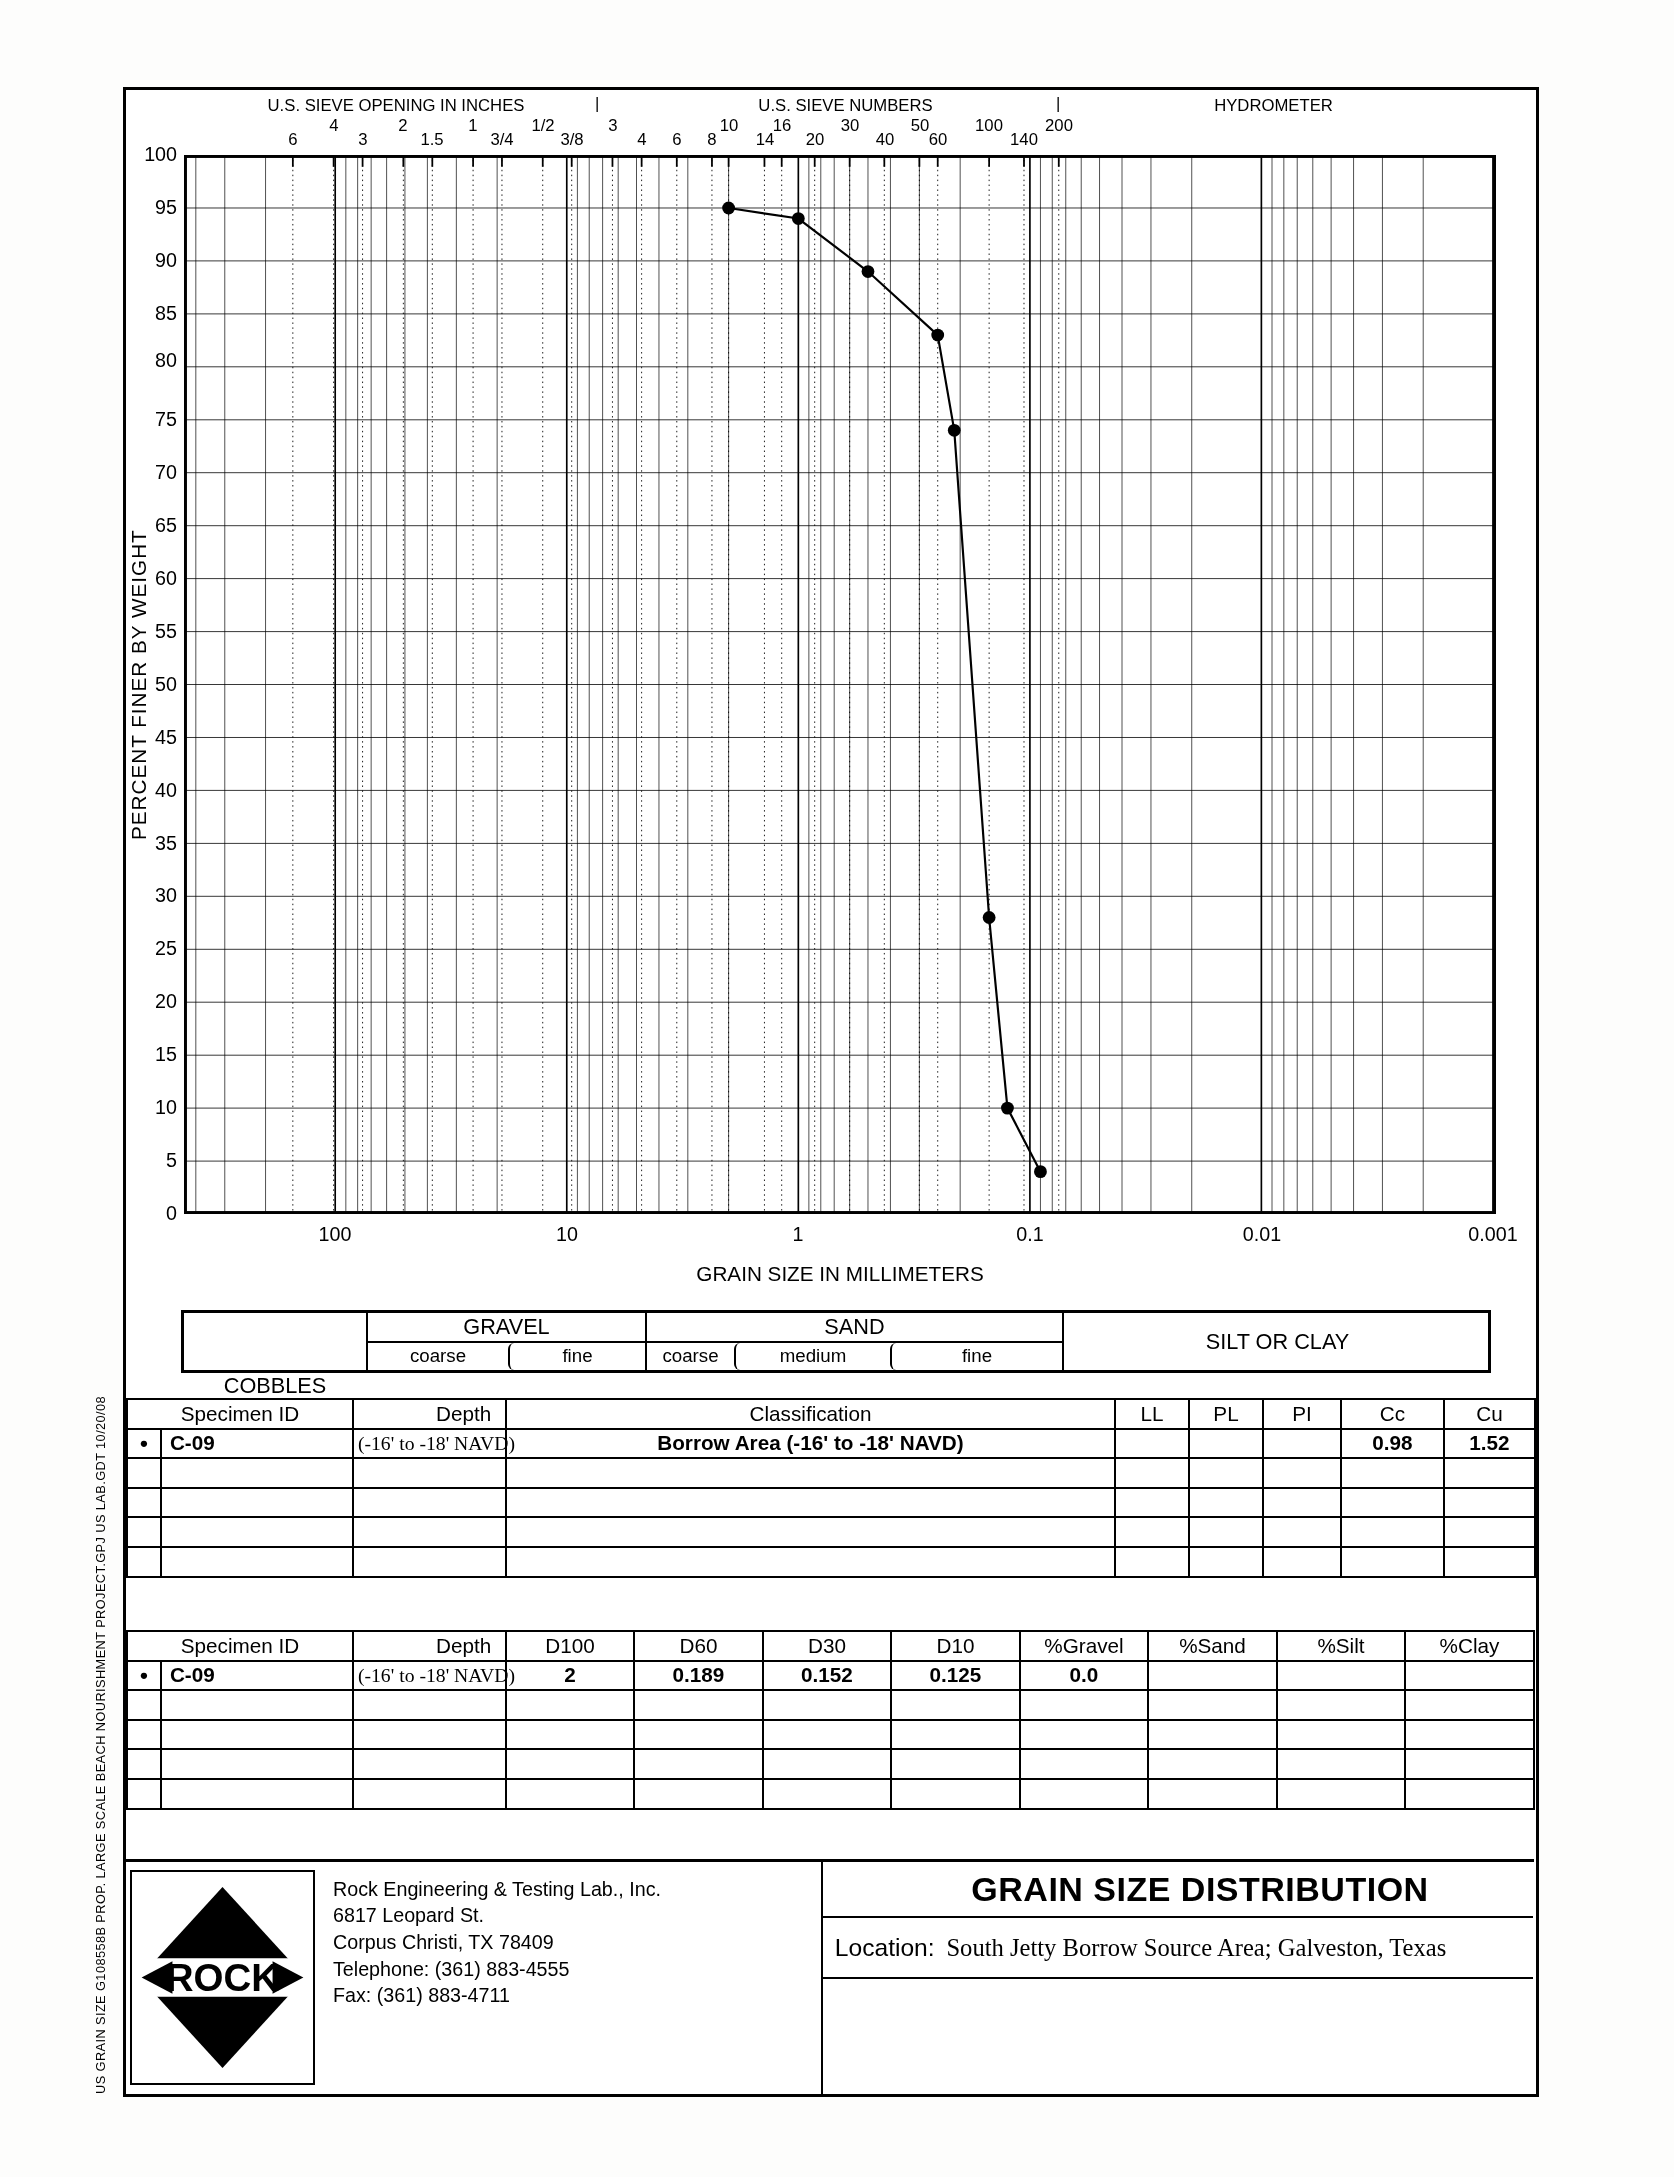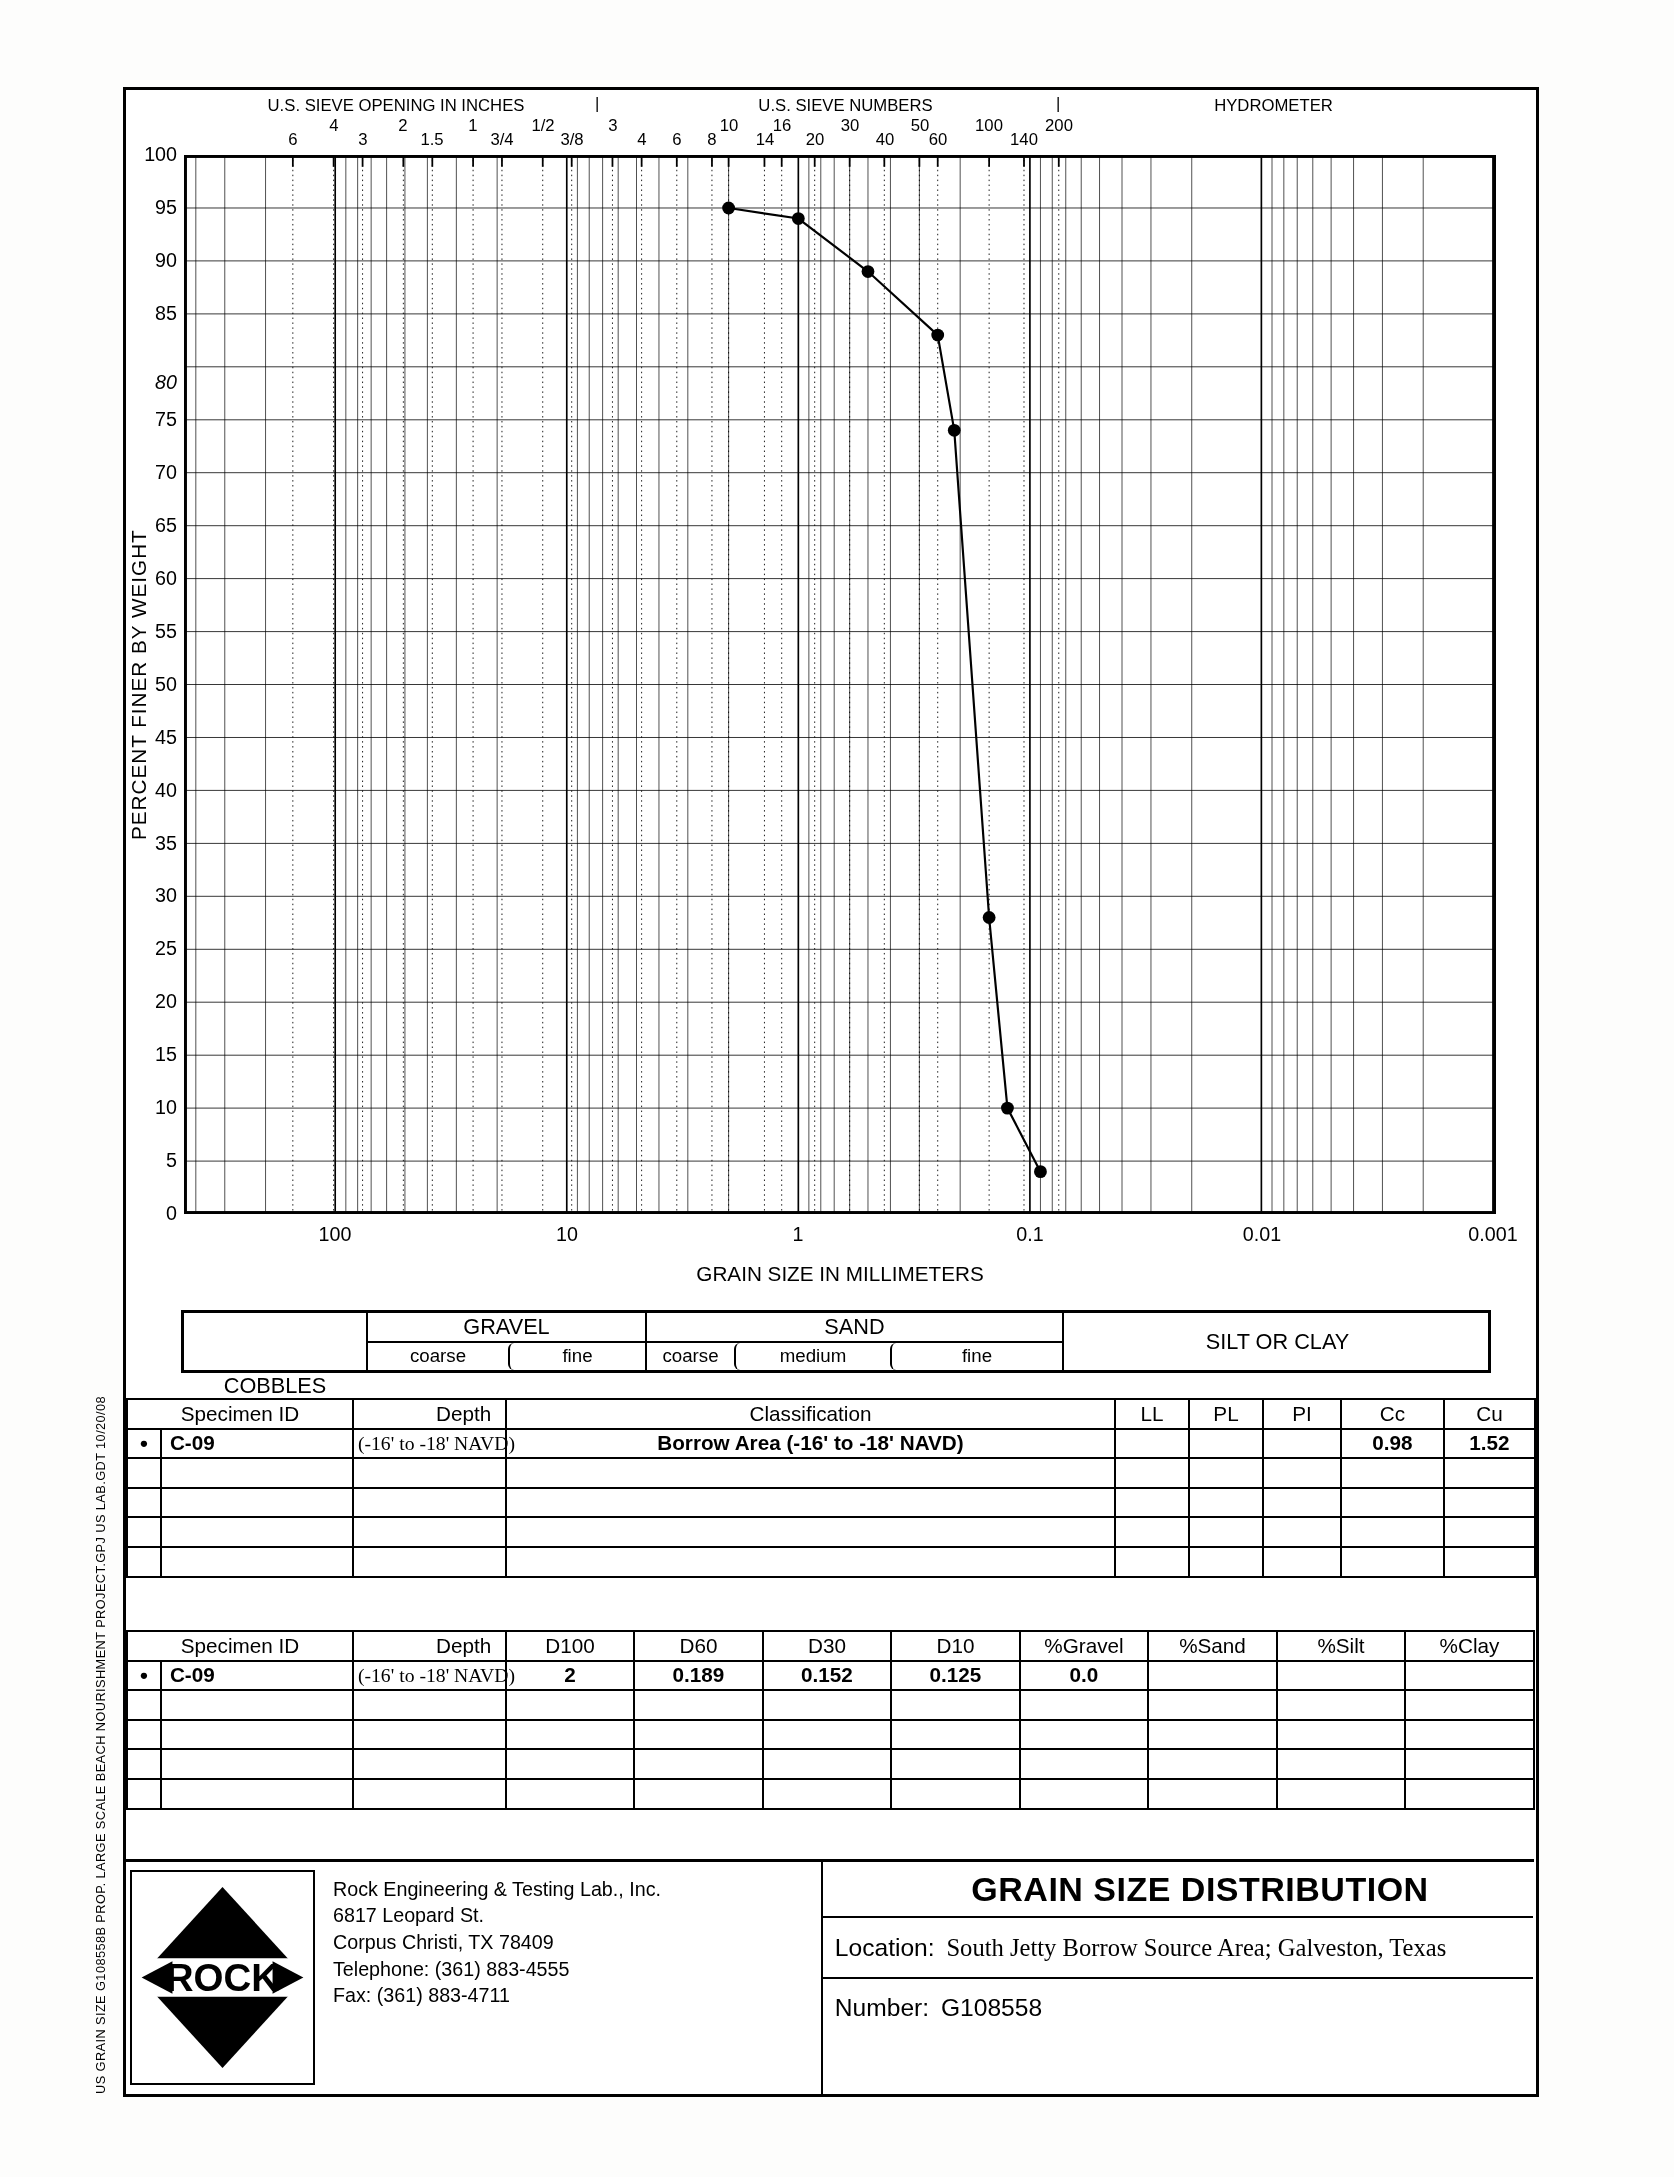--- a/index.html
+++ b/index.html
@@ -107,21 +107,21 @@
       <span style="top: 794px;">30</span>
       <span style="top: 742px;">35</span>
       <span style="top: 689px;">40</span>
       <span style="top: 636px;">45</span>
       <span style="top: 583px;">50</span>
       <span style="top: 530px;">55</span>
       <span style="top: 477px;">60</span>
       <span style="top: 424px;">65</span>
       <span style="top: 371px;">70</span>
       <span style="top: 318px;">75</span>
-      <span style="top: 281px; font-style: italic;">80</span>
+      <span style="top: 259px;">80</span>
       <span style="top: 212px;">85</span>
       <span style="top: 159px;">90</span>
       <span style="top: 106px;">95</span>
       <span style="top: 53px;">100</span>
     </div>
   <svg id="chart" viewBox="0 0 1332 1075" preserveAspectRatio="none">
       <line x1="0.0" y1="1075.0" x2="1332.0" y2="1075.0" stroke="#000" stroke-width="0.8"></line>
       <line x1="0.0" y1="1021.3" x2="1332.0" y2="1021.3" stroke="#000" stroke-width="0.8"></line>
       <line x1="0.0" y1="967.5" x2="1332.0" y2="967.5" stroke="#000" stroke-width="0.8"></line>
       <line x1="0.0" y1="913.8" x2="1332.0" y2="913.8" stroke="#000" stroke-width="0.8"></line>
@@ -480,21 +480,17 @@
       <div>Corpus Christi, TX 78409</div>
       <div>Telephone:  (361) 883-4555</div>
       <div>Fax:  (361) 883-4711</div>
     </div>
     <div class="tb-right">
       <div class="tb-title">GRAIN SIZE DISTRIBUTION</div>
       <div class="tb-row r-location">
         <span class="tb-label">Location:</span>
         <span class="tb-val-serif">South Jetty Borrow Source Area; Galveston, Texas</span>
       </div>
-      <div class="tb-row r-number">
-        <span class="tb-label">Number:</span>
-        <span>G108558</span>
-      </div>
     </div>
   </div>
 
 </div>
 
 
 </body></html>

